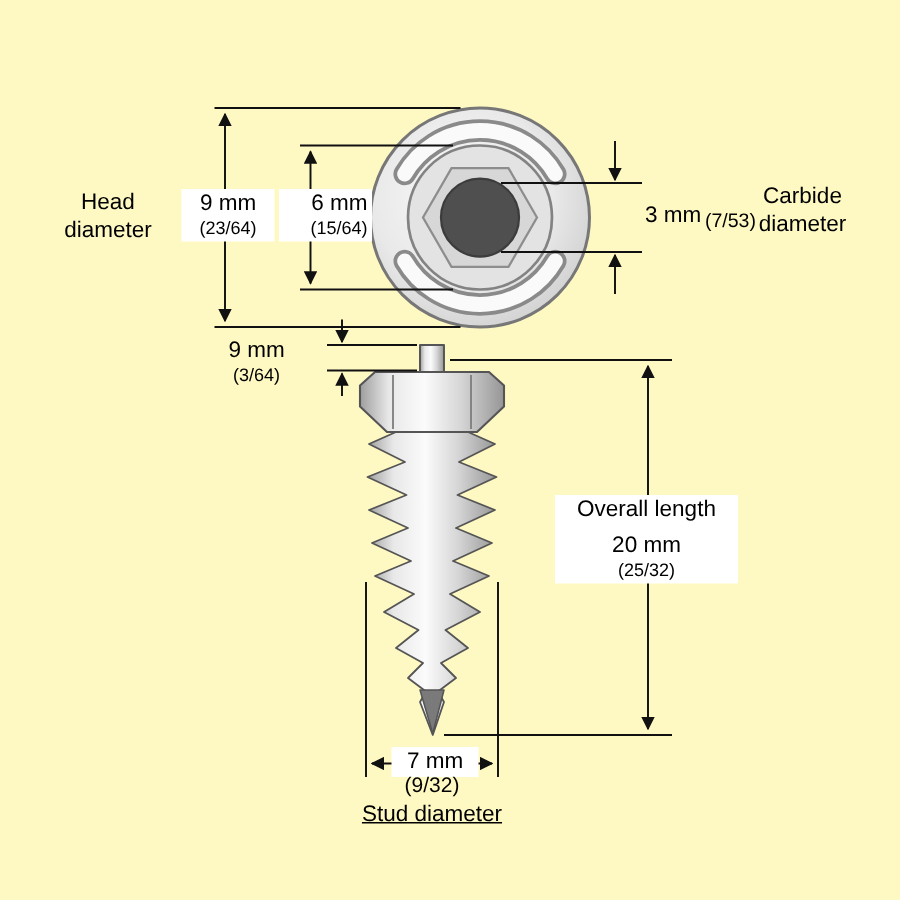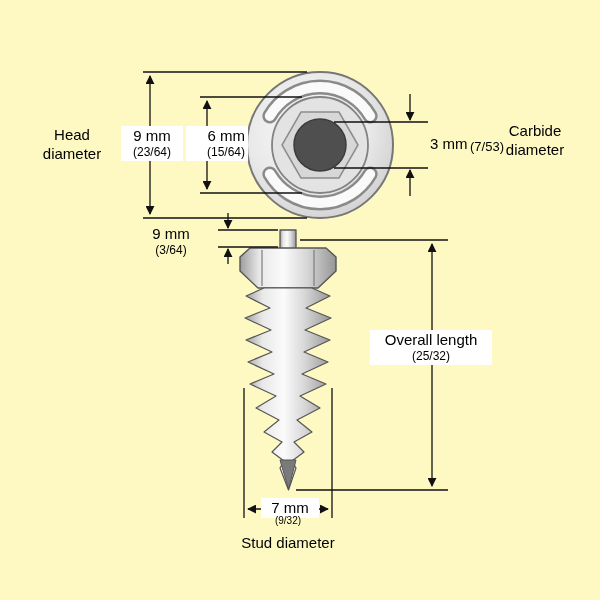--- a/index.html
+++ b/index.html
@@ -126,23 +126,24 @@
 
   <div class="lbl" style="left:496px; top:122px; width:78px;">Carbide diameter</div>
 
   <div class="dimblock" style="left:138px; top:224px; width:60px; background:transparent;">
     <span class="mm">9 mm</span>
     <span class="frac">(3/64)</span>
   </div>
 
   <div class="dimblock" style="left:370px; top:330px; width:116px;">
     <span class="mm">Overall length</span>
+    <span class="mm" style="margin-top:6px;">20 mm</span>
     <span class="frac">(25/32)</span>
   </div>
 
   <div class="dimblock" style="left:261px; top:498px; width:52px;">
     <span class="mm">7 mm</span>
   </div>
-  <div class="lbl" style="left:256px; top:515px; width:64px; font-size:10px;">(9/32)</div>
+  <div class="lbl" style="left:256px; top:515px; width:64px; font-size:14px;">(9/32)</div>
 
-  <div class="lbl" style="left:230px; top:534px; width:116px;">Stud diameter</div>
+  <div class="lbl" style="left:230px; top:534px; width:116px;text-decoration:underline;">Stud diameter</div>
 
 </div>
 
 </body></html>

